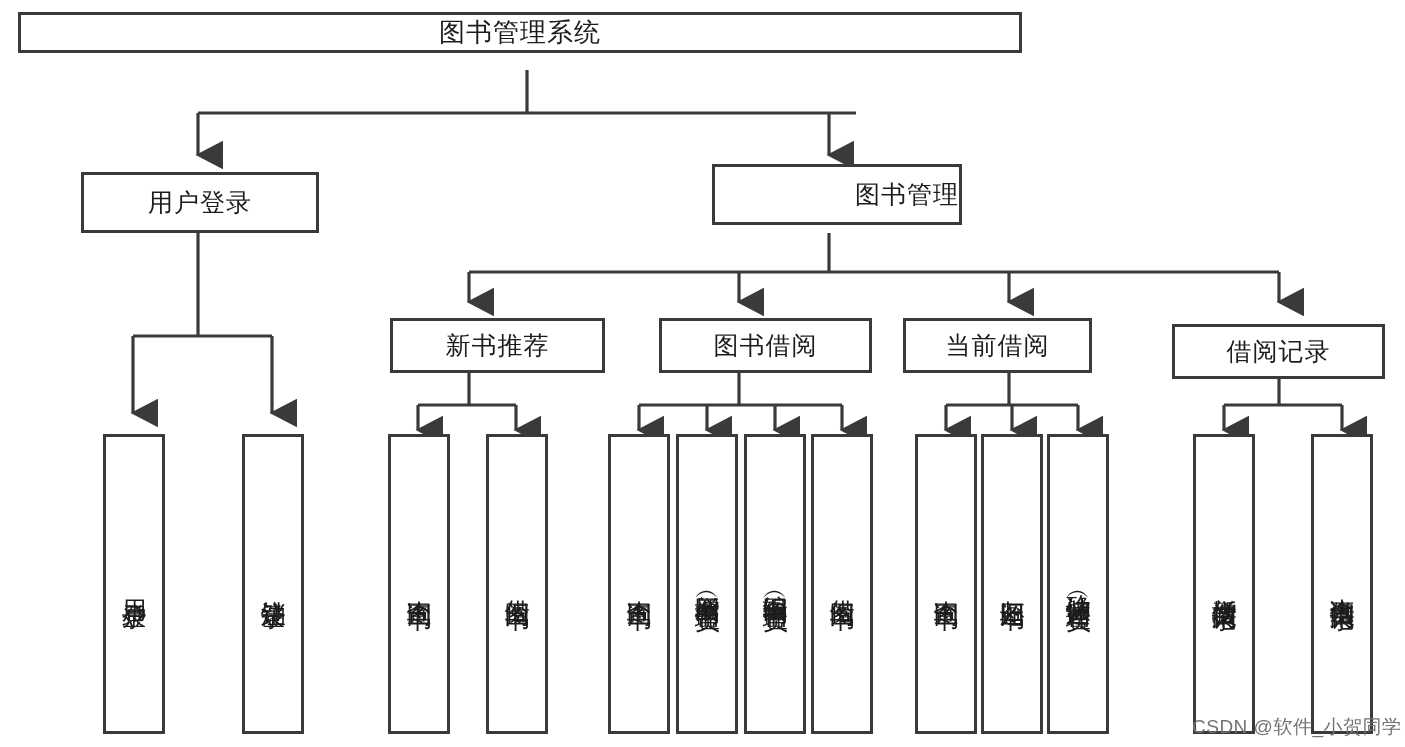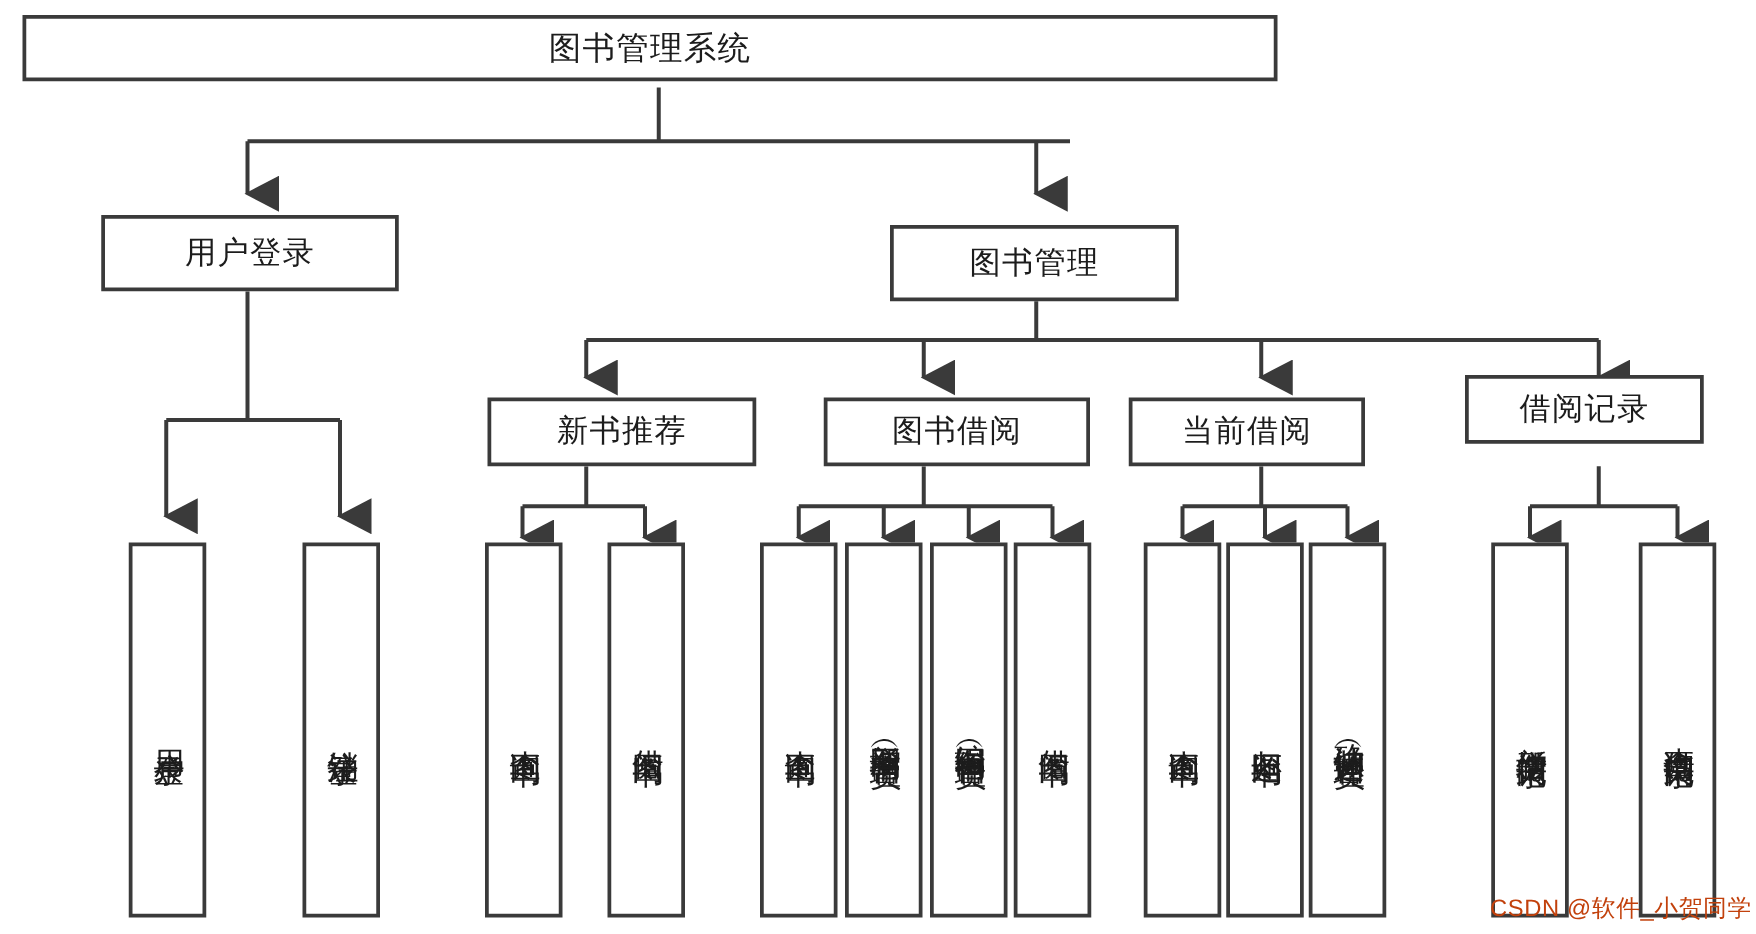--- a/index.html
+++ b/index.html
@@ -60,21 +60,21 @@
     writing-mode: vertical-rl;
     text-orientation: upright;
     display: block;
     max-height: 100%;
   }
   .watermark {
     position: absolute;
     left: 1192px;
     top: 714px;
     font-size: 19px;
-    color: #c2410c;
+    color: #737373;
     letter-spacing: 0.5px;
     z-index: 5;
     white-space: nowrap;
   }
 </style>
 </head>
 <body>
 
 <div id="canvas">
 
@@ -121,41 +121,41 @@
       <path d="M 1012 405 L 1012 430" marker-end="url(#arrow)"></path>
       <path d="M 1078 405 L 1078 430" marker-end="url(#arrow)"></path>
 
       <path d="M 1279 373 L 1279 405"></path>
       <path d="M 1224 405 L 1342 405"></path>
       <path d="M 1224 405 L 1224 430" marker-end="url(#arrow)"></path>
       <path d="M 1342 405 L 1342 430" marker-end="url(#arrow)"></path>
     </g>
   </svg>
 
-  <div class="node h root" style="left:18px; top:12px; width:1004px; height:53px;justify-content:center;">
+  <div class="node h root" style="left:18px; top:12px; width:1004px; height:41px;justify-content:center;">
     <span class="label">图书管理系统</span>
   </div>
 
   <div class="node h" style="left:81px; top:172px; width:238px; height:61px;">
     <span class="label">用户登录</span>
   </div>
-  <div class="node h" style="left:712px; top:180px; width:231px; height:61px;">
+  <div class="node h" style="left:712px; top:164px; width:250px; height:61px;justify-content:flex-end;">
     <span class="label">图书管理</span>
   </div>
 
   <div class="node h" style="left:362px; top:318px; width:215px; height:55px;margin-left:28px;">
     <span class="label">新书推荐</span>
   </div>
   <div class="node h" style="left:659px; top:318px; width:213px; height:55px;">
     <span class="label">图书借阅</span>
   </div>
   <div class="node h" style="left:903px; top:318px; width:189px; height:55px;">
     <span class="label">当前借阅</span>
   </div>
-  <div class="node h" style="left:1172px; top:300px; width:191px; height:55px;">
+  <div class="node h" style="left:1172px; top:324px; width:213px; height:55px;">
     <span class="label">借阅记录</span>
   </div>
 
   <div class="node v" style="left:103px; top:434px; width:62px; height:300px;">
     <span class="label">用户登录</span>
   </div>
   <div class="node v" style="left:242px; top:434px; width:62px; height:300px;">
     <span class="label">注销登录</span>
   </div>
 

